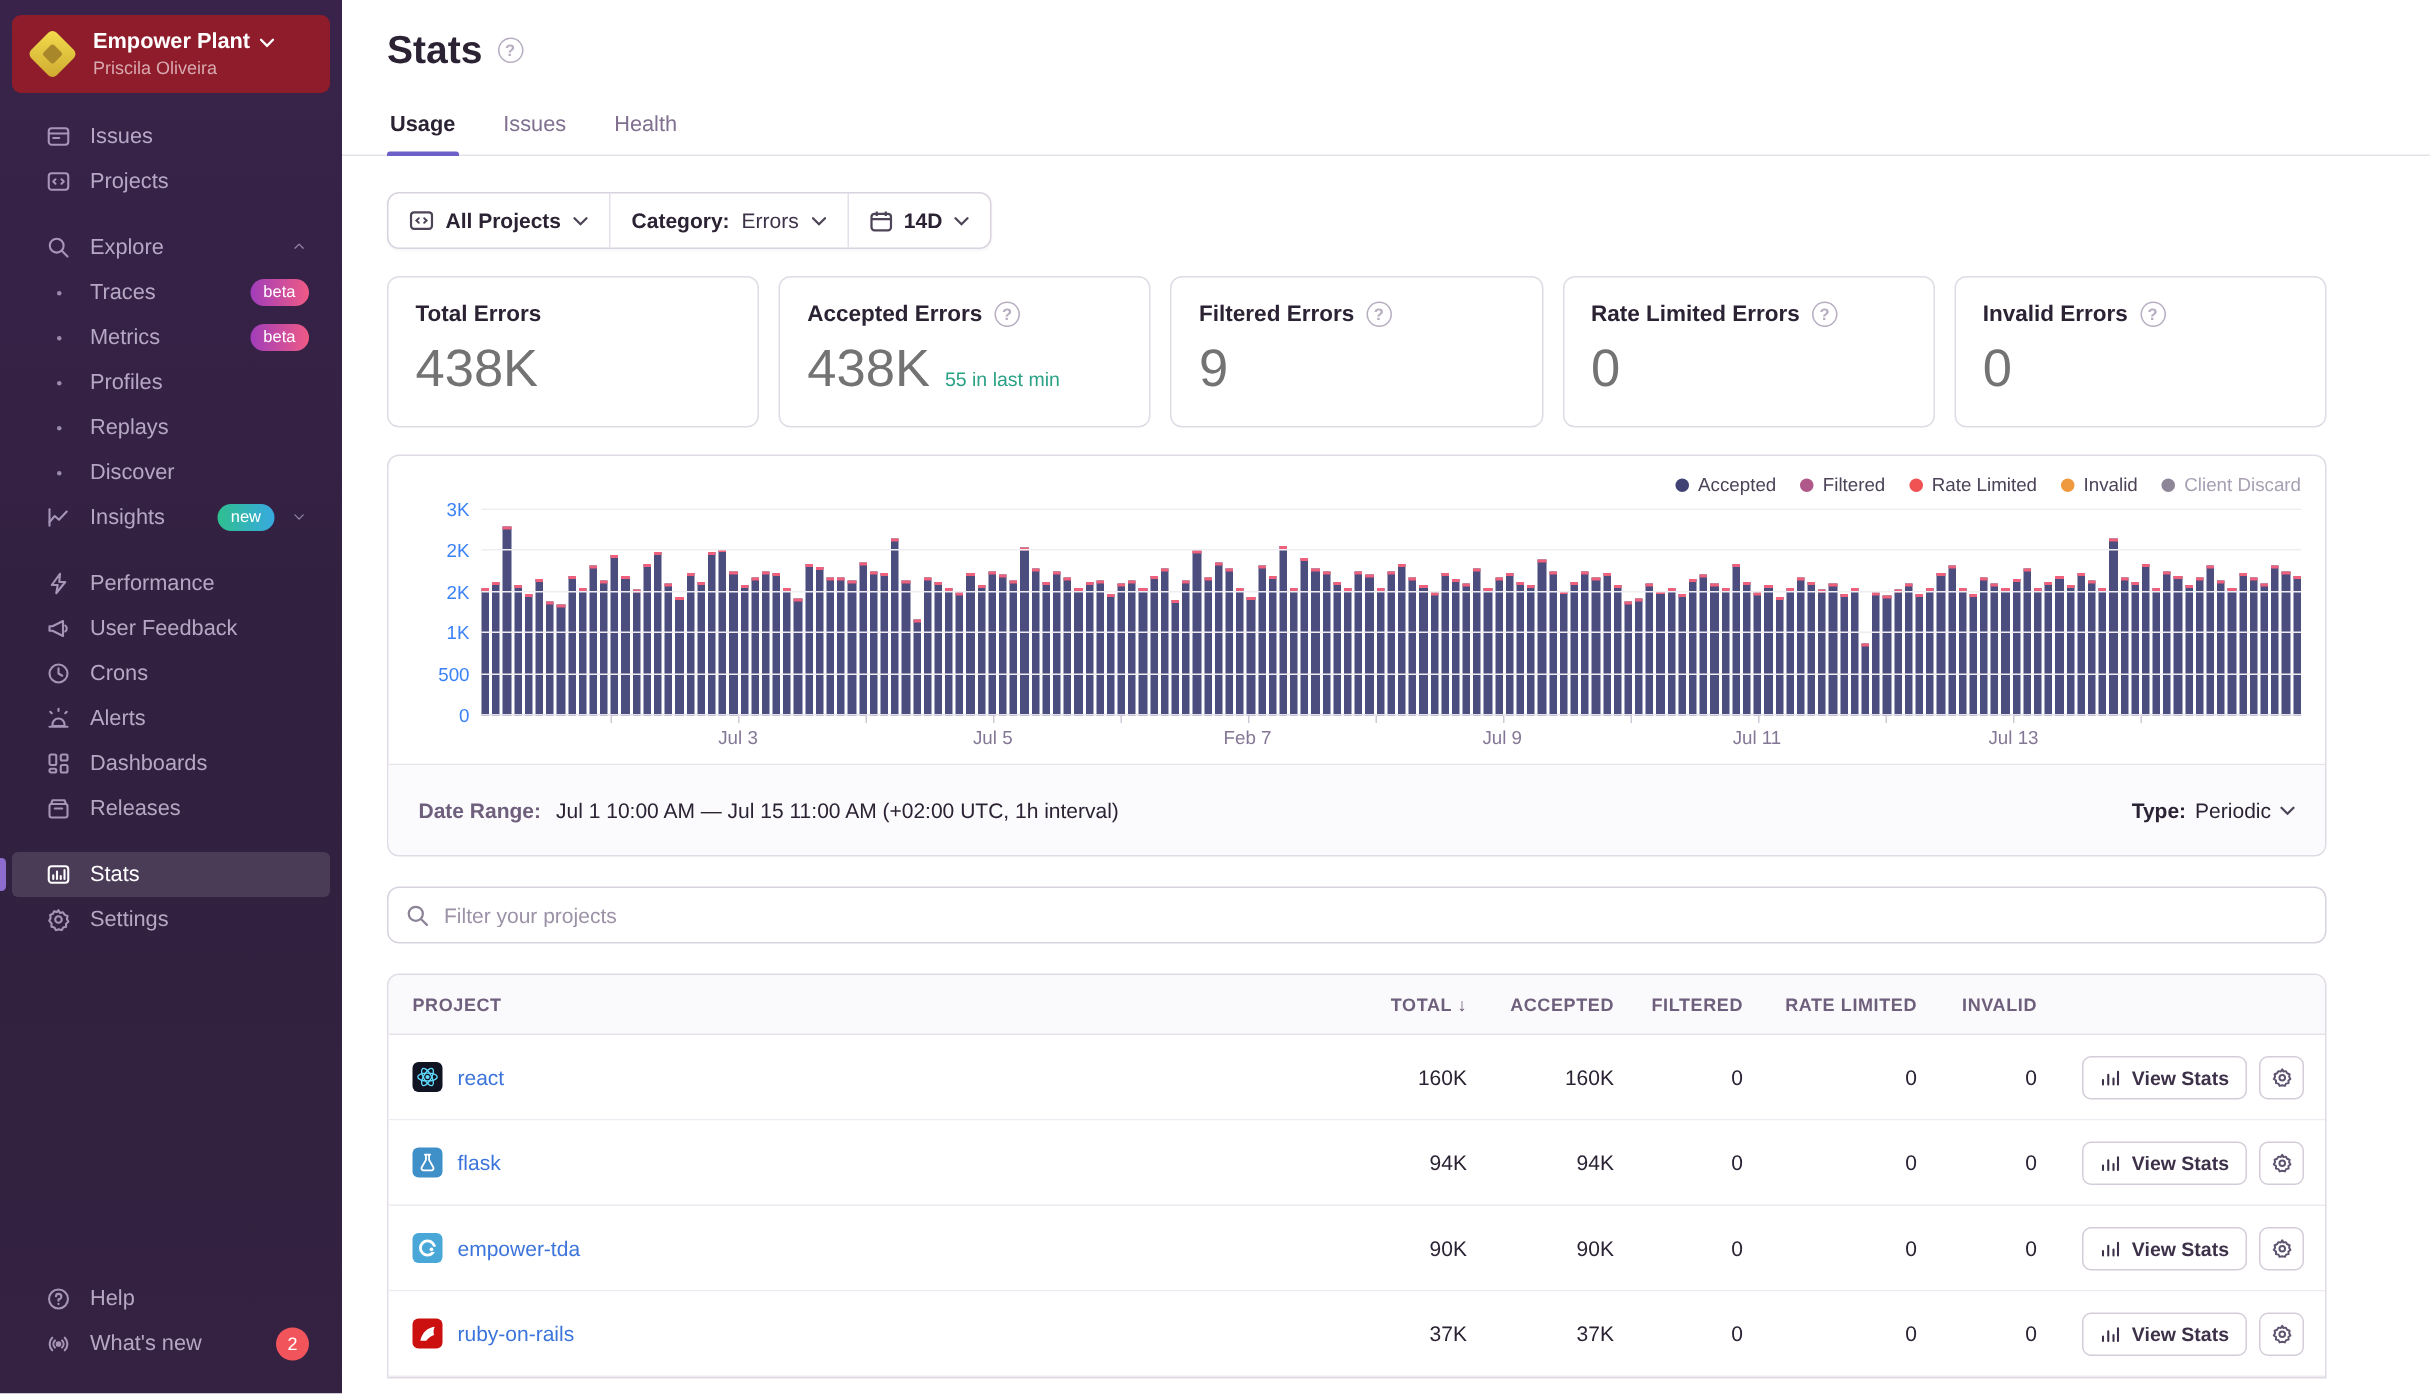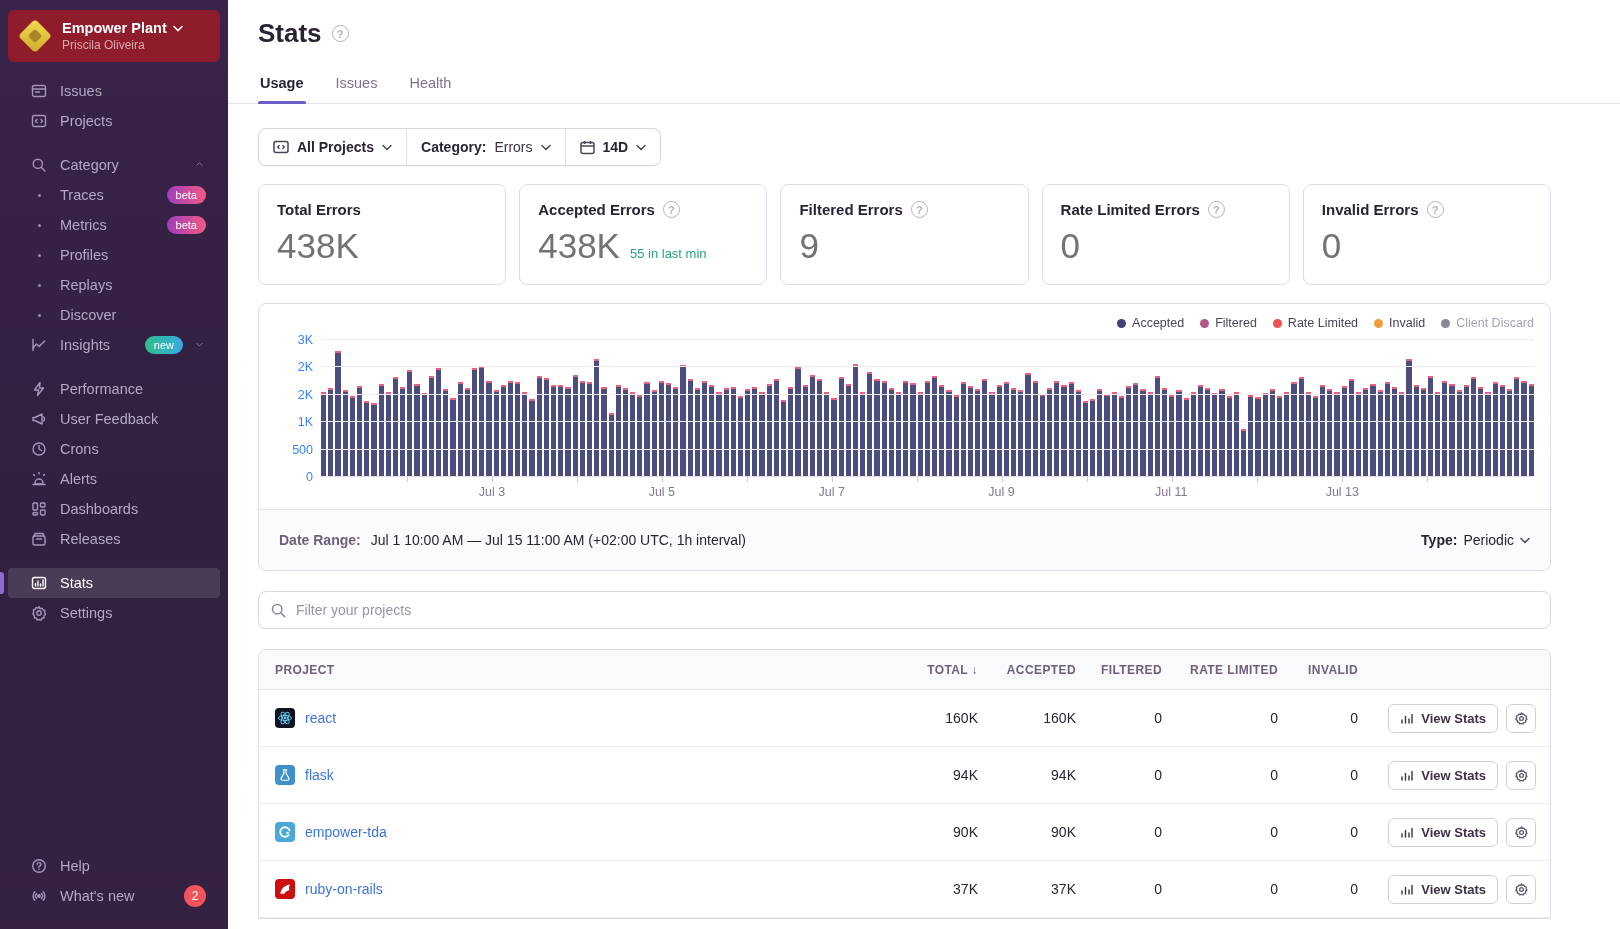--- a/index.html
+++ b/index.html
@@ -156,21 +156,21 @@
         </div>
       </div>
       <div class="nav-section">
         <div class="nav-item">
           <span class="ni-icon">
             <svg width="16" height="16" viewBox="0 0 16 16" fill="none" stroke="currentColor" stroke-width="1.4" stroke-linecap="round" stroke-linejoin="round">
               <circle cx="6.8" cy="6.8" r="4.6"></circle>
               <path d="M10.4 10.4l3.6 3.6"></path>
             </svg>
           </span>
-          <span class="ni-label">Category</span>
+          <span class="ni-label">Explore</span>
           <span class="chev">
             <svg width="11" height="11" viewBox="0 0 16 16" fill="none" stroke="currentColor" stroke-width="1.4" stroke-linecap="round" stroke-linejoin="round">
               <path d="M3 10l5-5 5 5" transform="scale(.8)"></path>
             </svg>
           </span>
         </div>
         <div class="nav-item">
           <span class="bullet"></span>
           <span class="ni-label">Traces</span>
           <span class="pill beta">beta</span>
@@ -961,21 +961,21 @@
             <span class="x-tick" style="left: 42.15%;"></span>
             <span class="x-tick" style="left: 49.16%;"></span>
             <span class="x-tick" style="left: 56.17%;"></span>
             <span class="x-tick" style="left: 63.18%;"></span>
             <span class="x-tick" style="left: 70.19%;"></span>
             <span class="x-tick" style="left: 77.2%;"></span>
             <span class="x-tick" style="left: 84.21%;"></span>
             <span class="x-tick" style="left: 91.22%;"></span>
             <span class="x-lab" style="left: 14.1%;">Jul 3</span>
             <span class="x-lab" style="left: 28.1%;">Jul 5</span>
-            <span class="x-lab" style="left: 42.1%;">Jul 7</span>
+            <span class="x-lab" style="left: 42.1%;">Feb 7</span>
             <span class="x-lab" style="left: 56.1%;">Jul 9</span>
             <span class="x-lab" style="left: 70.1%;">Jul 11</span>
             <span class="x-lab" style="left: 84.2%;">Jul 13</span>
           </div>
       </div>
       <div class="chart-footer">
         <div class="dr-left">
           <span class="dr-label">Date Range:</span>
           <span>Jul 1 10:00 AM — Jul 15 11:00 AM (+02:00 UTC, 1h interval)</span>
         </div>

